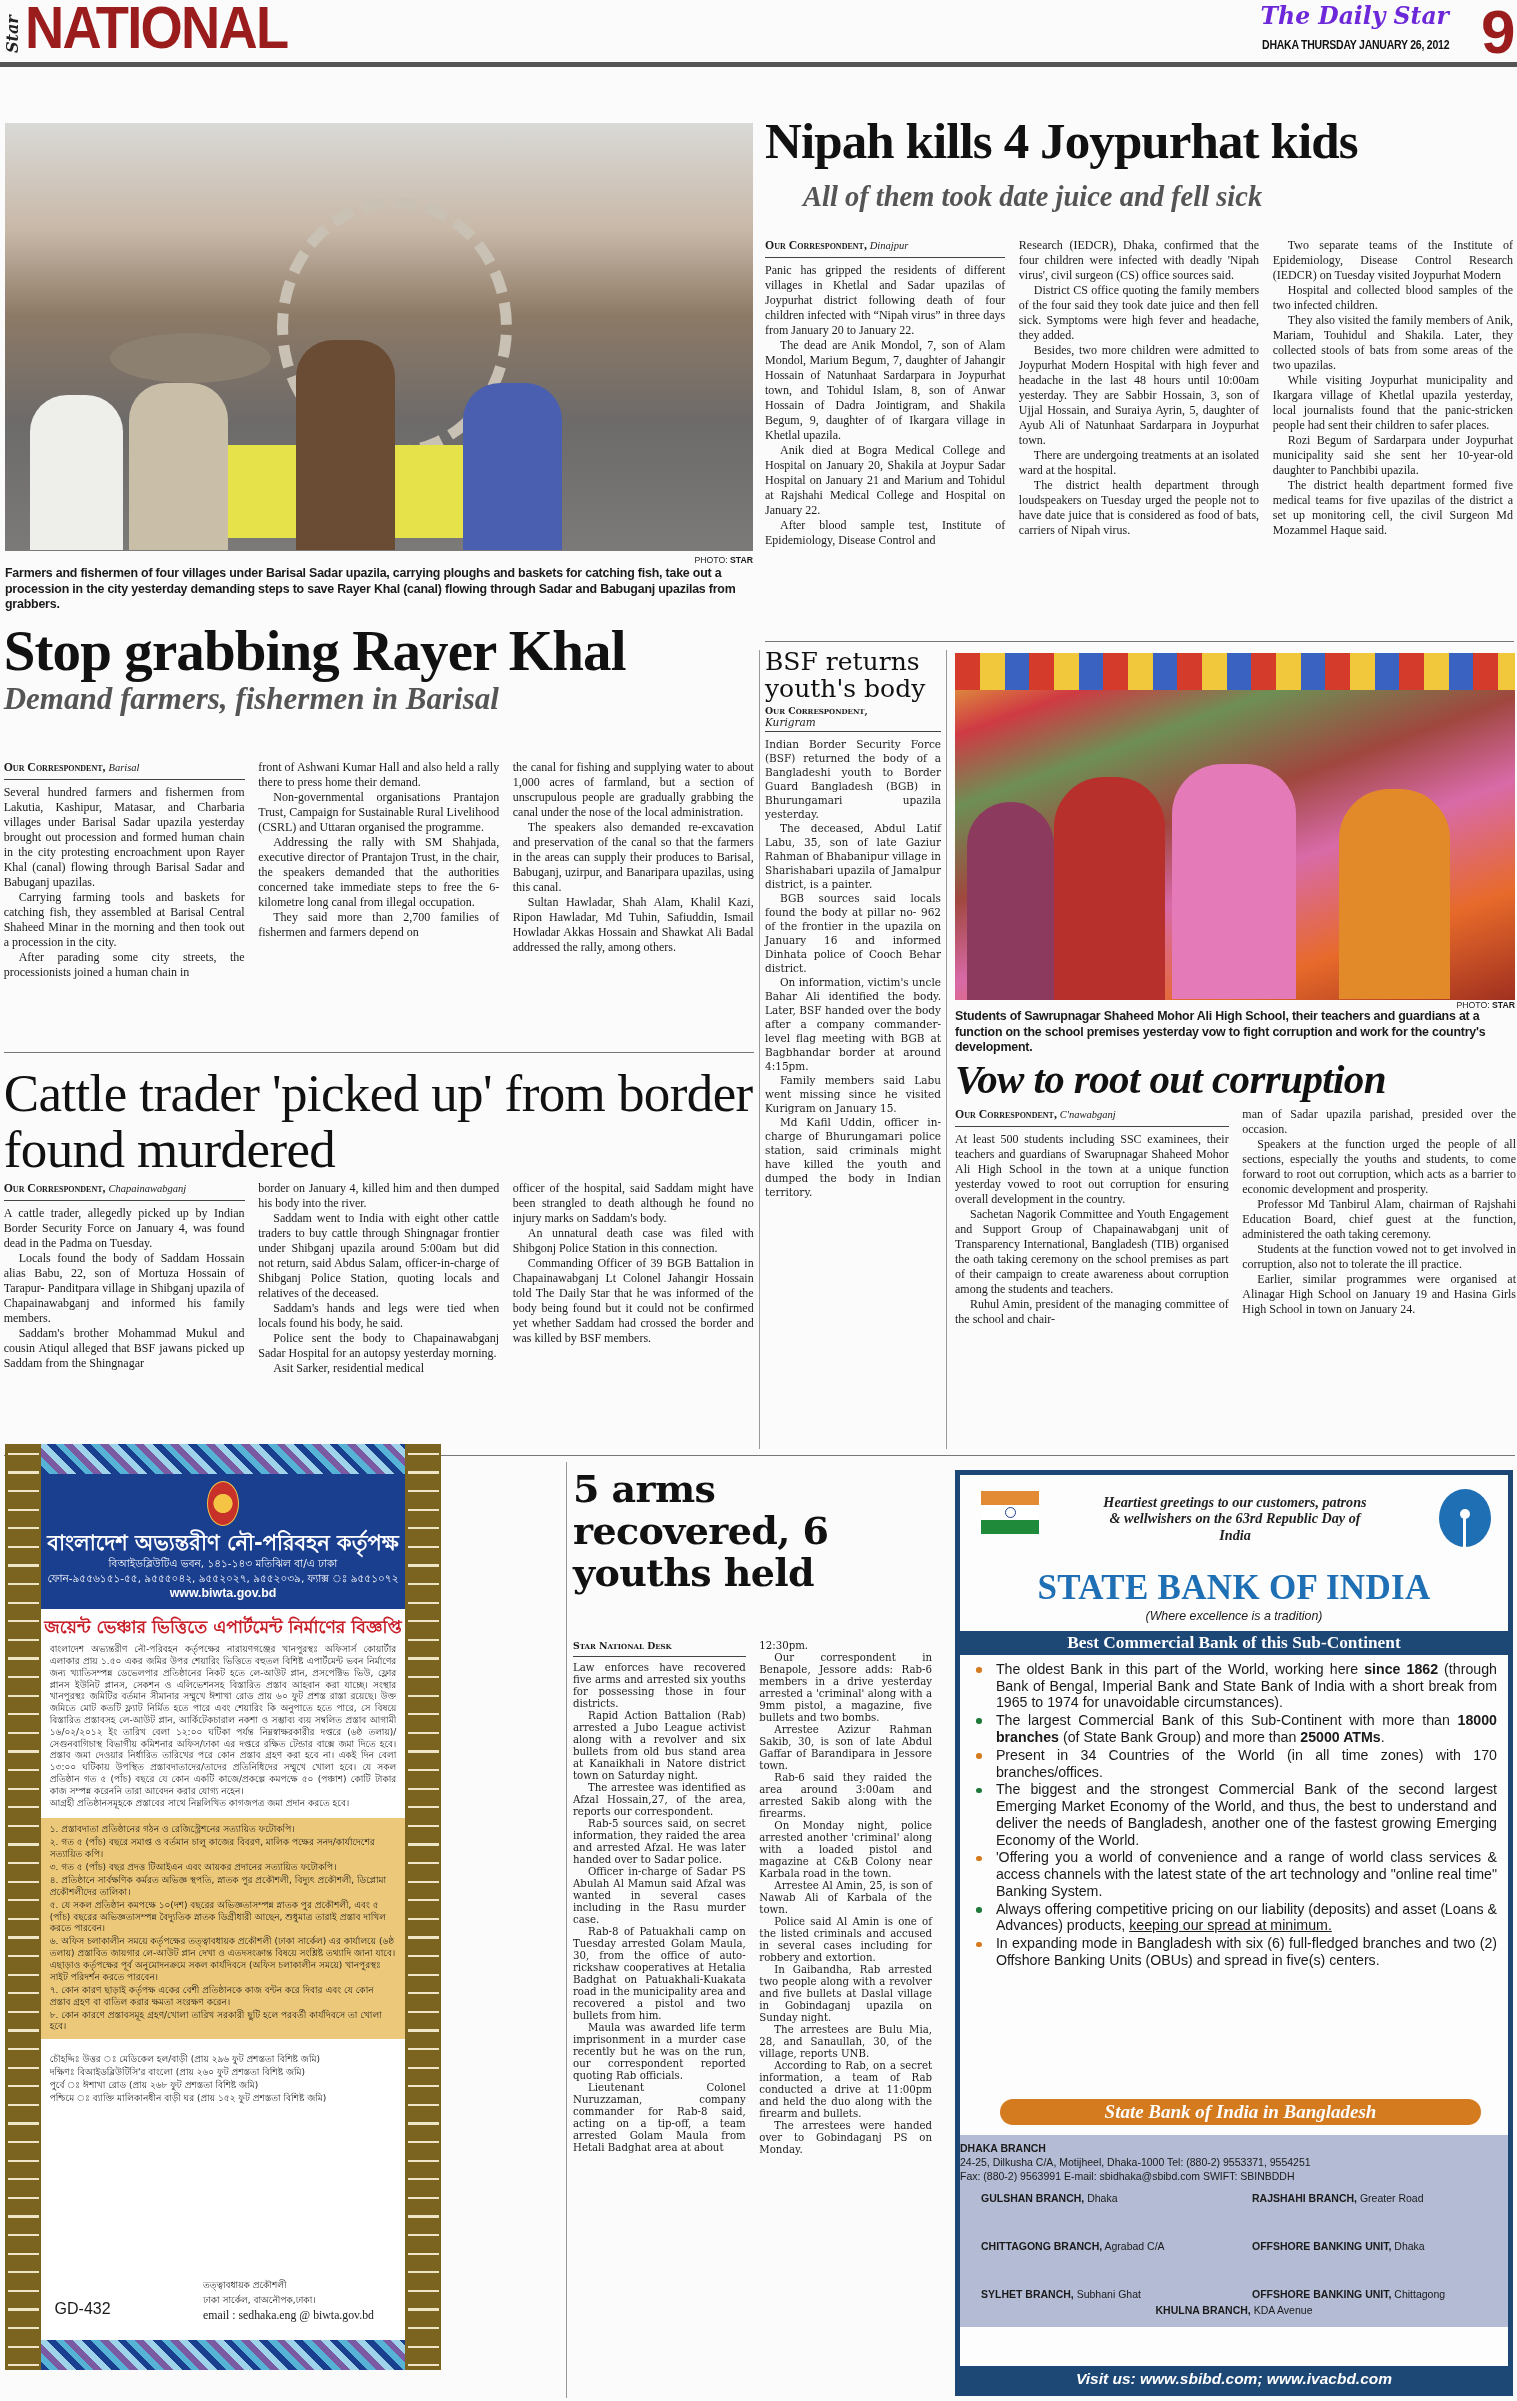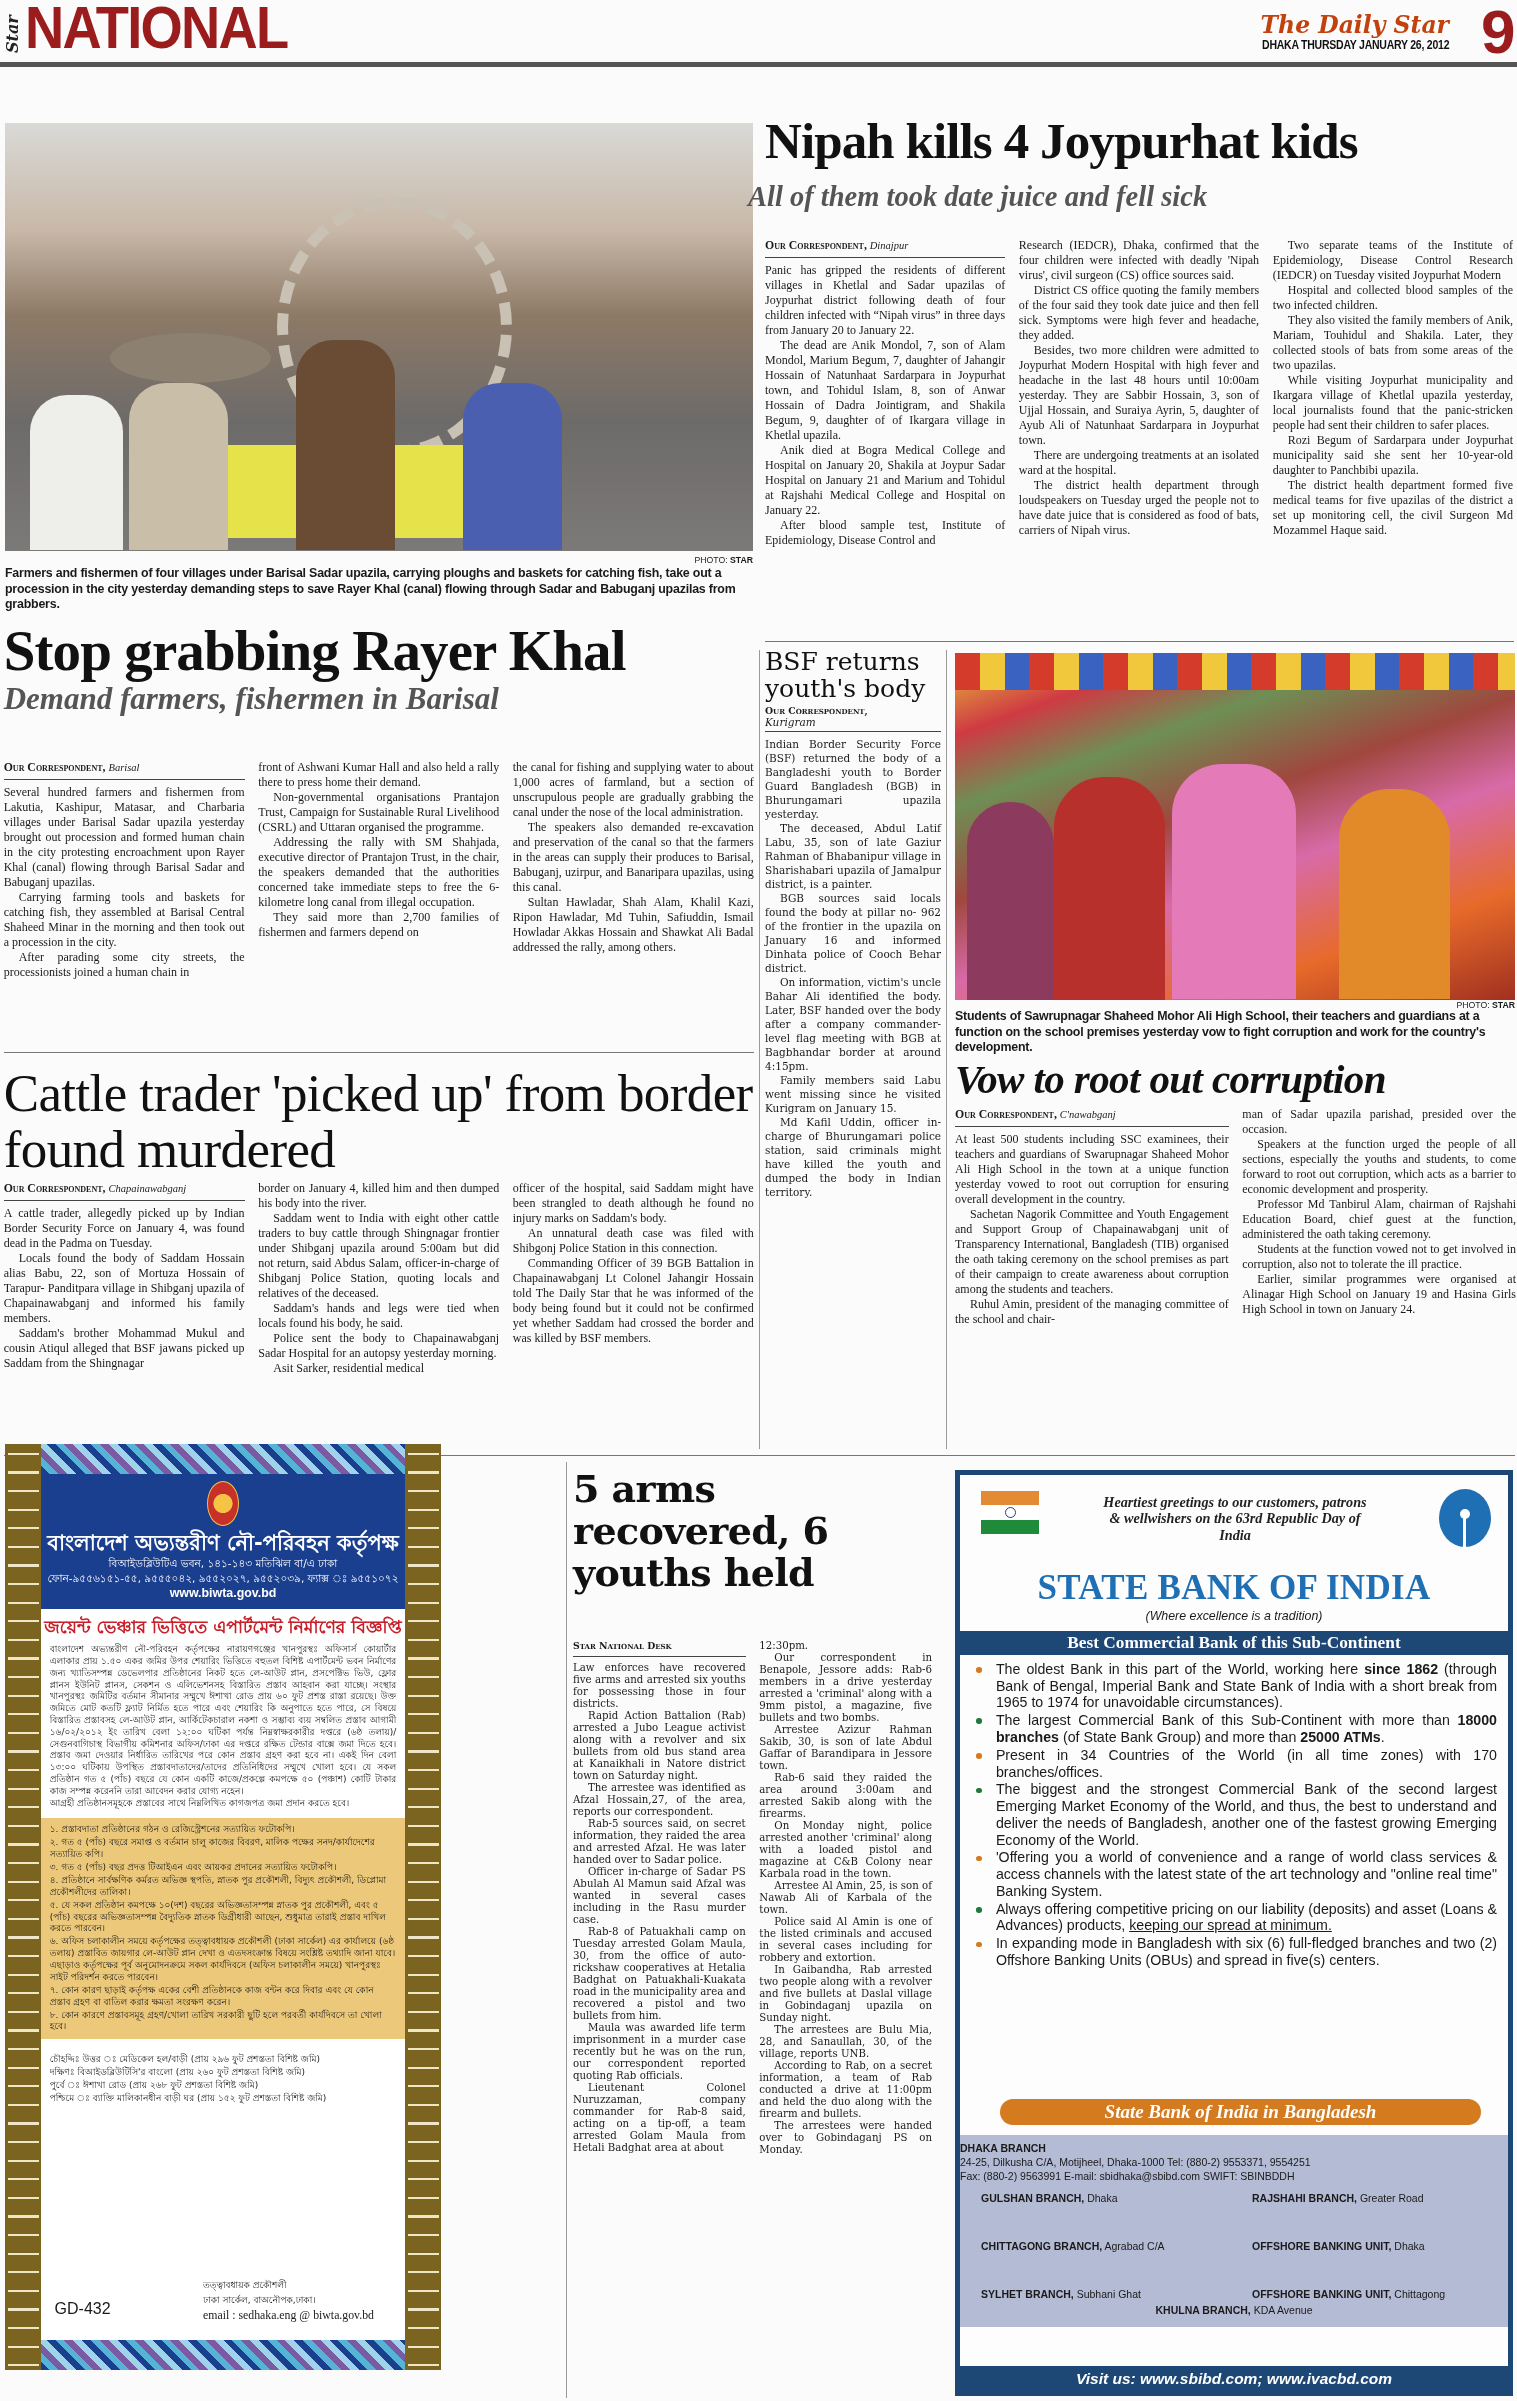--- a/index.html
+++ b/index.html
@@ -3,21 +3,21 @@
 <meta charset="utf-8">
 <style>
   * { box-sizing: border-box; margin: 0; padding: 0; }
   html, body { background: #fbfbfb; }
   body { width: 1518px; height: 2401px; position: relative; overflow: hidden; font-family: "DejaVu Serif", serif; color: #1a1a1a; }
 
   
   .masthead { position: absolute; left: 0; top: 0; width: 1518px; height: 68px; }
   .star-vert { position: absolute; left: 2.5px; top: 5px; width: 21px; height: 48px; font-family: "DejaVu Serif", serif; font-style: italic; font-weight: bold; font-size: 16px; writing-mode: vertical-rl; transform: rotate(180deg); color: #222; }
   .section-name { position: absolute; left: 25px; top: 0px; font-family: "Liberation Sans", sans-serif; font-weight: bold; font-size: 59px; letter-spacing: -1.9px; color: #9b1c1c; line-height: 56px; transform: scaleX(0.92); transform-origin: left; }
-  .paper-name { position: absolute; right: 69px; top: 11px; font-family: "DejaVu Serif", serif; font-style: italic; font-weight: bold; font-size: 23.5px; color: #c2410c; }
+  .paper-name { position: absolute; right: 69px; top: 2px; font-family: "DejaVu Serif", serif; font-style: italic; font-weight: bold; font-size: 23.5px; color: #6d28d9; }
   .issue-date { position: absolute; right: 69px; top: 38px; font-family: "Liberation Sans", sans-serif; font-weight: bold; font-size: 12.4px; letter-spacing: -0.3px; color: #111; transform: scaleX(0.85); transform-origin: right; }
   .page-num { position: absolute; right: 2.5px; top: -3.7px; font-family: "Liberation Sans", sans-serif; font-weight: bold; font-size: 62px; color: #9b1c1c; }
   .mast-rule { position: absolute; left: 0; top: 62px; width: 1518px; height: 5px; background: #555; }
 
   
   .headline { font-family: "Liberation Serif", serif; font-weight: bold; color: #111; line-height: 1.0; letter-spacing: -0.6px; }
   .kicker { font-family: "Liberation Serif", serif; font-style: italic; font-weight: bold; color: #555; }
   .byline { font-family: "Liberation Serif", serif; font-size: 11.8px; font-variant: small-caps; font-weight: bold; border-bottom: 1.2px solid #444; padding-bottom: 3.7px; margin-bottom: 5px; }
   .byline em { font-variant: normal; font-weight: normal; font-style: italic; font-size: 10.5px; }
   .cols { display: flex; gap: 13.6px; }
@@ -123,21 +123,21 @@
     <div class="col">
       <p class="first">the canal for fishing and supplying water to about 1,000 acres of farmland, but a section of unscrupulous people are gradually grabbing the canal under the nose of the local administration.</p>
       <p>The speakers also demanded re-excavation and preservation of the canal so that the farmers in the areas can supply their produces to Barisal, Babuganj, uzirpur, and Banaripara upazilas, using this canal.</p>
       <p>Sultan Hawladar, Shah Alam, Khalil Kazi, Ripon Hawladar, Md Tuhin, Safiuddin, Ismail Howladar Akkas Hossain and Shawkat Ali Badal addressed the rally, among others.</p>
     </div>
   </div>
 </div>
 <div class="rule-h" style="left:3.7px; top:1052px; width:750px;"></div>
 
 <div class="headline" style="position:absolute; left:765px; top:116px; font-size:51px; letter-spacing:-0.9px;">Nipah kills 4 Joypurhat kids</div>
-<div class="kicker" style="position:absolute; left:748px; top:181px; font-size:28.5px;">All of them took date juice and fell sick</div>
+<div class="kicker" style="position:absolute; left:803px; top:181px; font-size:28.5px;">All of them took date juice and fell sick</div>
 <div style="position:absolute; left:765px; top:238px; width:748px;">
   <div class="cols">
     <div class="col">
       <div class="byline"><span>Our Correspondent,</span> <em>Dinajpur</em></div>
       <p class="first">Panic has gripped the residents of different villages in Khetlal and Sadar upazilas of Joypurhat district following death of four children infected with “Nipah virus” in three days from January 20 to January 22.</p>
       <p>The dead are Anik Mondol, 7, son of Alam Mondol, Marium Begum, 7, daughter of Jahangir Hossain of Natunhaat Sardarpara in Joypurhat town, and Tohidul Islam, 8, son of Anwar Hossain of Dadra Jointigram, and Shakila Begum, 9, daughter of of Ikargara village in Khetlal upazila.</p>
       <p>Anik died at Bogra Medical College and Hospital on January 20, Shakila at Joypur Sadar Hospital on January 21 and Marium and Tohidul at Rajshahi Medical College and Hospital on January 22.</p>
       <p>After blood sample test, Institute of Epidemiology, Disease Control and</p>
     </div>
     <div class="col">

